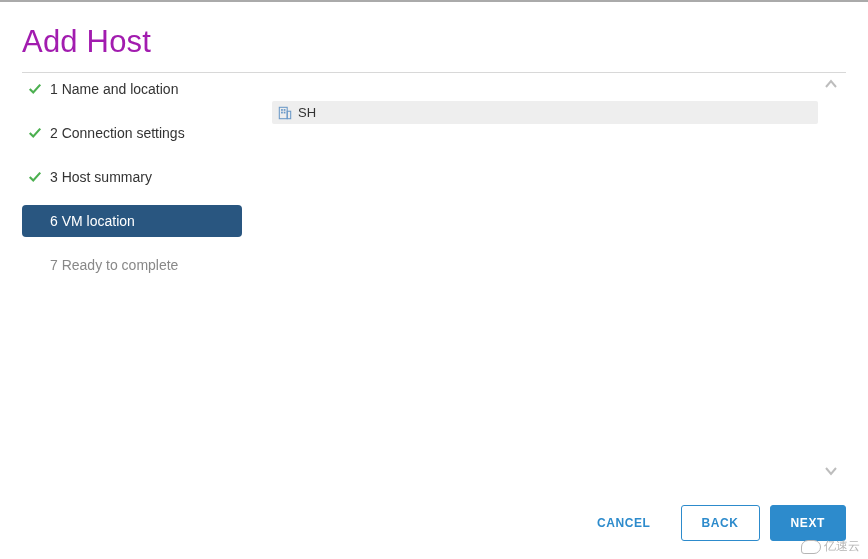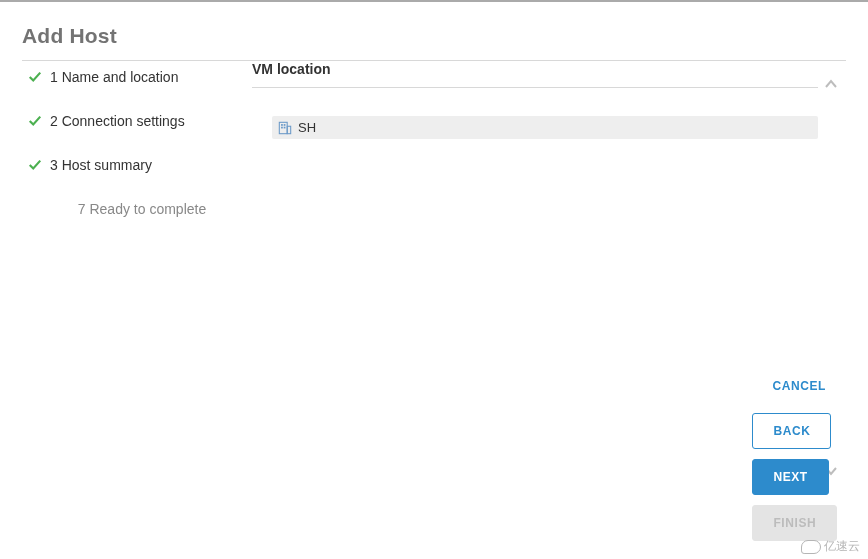--- a/index.html
+++ b/index.html
@@ -13,23 +13,23 @@
   }
   .top-strip {
     height: 2px;
     background: #aaa;
     position: relative;
   }
   .dialog {
     padding: 12px 22px 0 22px;
   }
   .title {
-    font-size: 21px;
-    font-weight: 700;
-    color: #737373;
+    font-size: 31px;
+    font-weight: 400;
+    color: #a21caf;
     padding: 10px 0 12px 0;
     letter-spacing: 0.2px;
   }
   .title-divider {
     border: none;
     border-top: 1px solid #d8d8d8;
   }
   .content {
     display: flex;
   }
@@ -51,21 +51,21 @@
     width: 14px;
     height: 14px;
     margin-right: 8px;
     flex-shrink: 0;
   }
   .step.active {
     background: #295680;
     color: #fff;
   }
   .step.active .check { visibility: hidden; }
-  .step.pending { color: #888; justify-content: center; }
+  .step.pending { color: #888; }
   .step.pending .check { visibility: hidden; }
   .main {
     flex: 1;
     padding-left: 10px;
     padding-right: 28px;
     position: relative;
   }
   .section-header {
     font-size: 14px;
     font-weight: 600;
@@ -100,22 +100,21 @@
     cursor: pointer;
   }
   .scroll-up { top: 75px; }
   .scroll-down { top: 462px; }
   .footer {
     position: absolute;
     bottom: 18px;
     right: 22px;
     display: flex;
     gap: 10px;
-    align-items: flex-start;
-    flex-direction: column;
+    align-items: center;
   }
   .btn {
     font-size: 12px;
     font-weight: 600;
     letter-spacing: 0.6px;
     padding: 10px 20px;
     border-radius: 3px;
     cursor: pointer;
     border: 1px solid transparent;
     background: transparent;
@@ -182,30 +181,35 @@
             <polyline points="2,8 6,12 14,3" fill="none" stroke="#4cb050" stroke-width="2.5"></polyline>
           </svg>
         <span>2 Connection settings</span>
       </div>
       <div class="step">
         <svg class="check" viewBox="0 0 16 16">
             <polyline points="2,8 6,12 14,3" fill="none" stroke="#4cb050" stroke-width="2.5"></polyline>
           </svg>
         <span>3 Host summary</span>
       </div>
+      <div class="step active">
+        <svg class="check" viewBox="0 0 16 16">
+            <polyline points="2,8 6,12 14,3" fill="none" stroke="#4cb050" stroke-width="2.5"></polyline>
+          </svg>
+        <span>6 VM location</span>
+      </div>
       <div class="step pending">
         <svg class="check" viewBox="0 0 16 16">
             <polyline points="2,8 6,12 14,3" fill="none" stroke="#4cb050" stroke-width="2.5"></polyline>
           </svg>
         <span>7 Ready to complete</span>
       </div>
     </div>
 
     <div class="main">
-      <div class="section-header">VM location</div>
 
       <div class="tree">
         <div class="tree-item">
           <svg class="dc-icon" viewBox="0 0 16 16">
             <rect x="1.5" y="1.5" width="9" height="13" fill="none" stroke="#6a99c8" stroke-width="1.2"></rect>
             <rect x="3.5" y="3.5" width="2" height="2" fill="#6a99c8"></rect>
             <rect x="6.5" y="3.5" width="2" height="2" fill="#6a99c8"></rect>
             <rect x="3.5" y="6.5" width="2" height="2" fill="#6a99c8"></rect>
             <rect x="6.5" y="6.5" width="2" height="2" fill="#6a99c8"></rect>
             <rect x="10.5" y="6" width="4" height="8.5" fill="none" stroke="#6a99c8" stroke-width="1.2"></rect>
@@ -226,19 +230,18 @@
 <div class="scroll-arrow scroll-down">
   <svg width="14" height="10" viewBox="0 0 14 10">
       <polyline points="2,2 7,8 12,2" fill="none" stroke="#bdbdbd" stroke-width="2"></polyline>
     </svg>
 </div>
 
 <div class="footer">
   <button class="btn btn-cancel">CANCEL</button>
   <button class="btn btn-back">BACK</button>
   <button class="btn btn-next">NEXT</button>
-  <button class="btn btn-finish">FINISH</button>
 </div>
 
 <div class="watermark">
   <span class="watermark-icon"></span>
   <span>亿速云</span>
 </div>
 
 </body></html>

